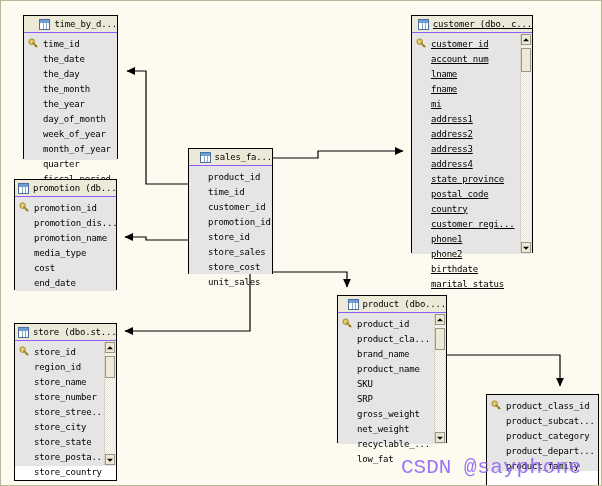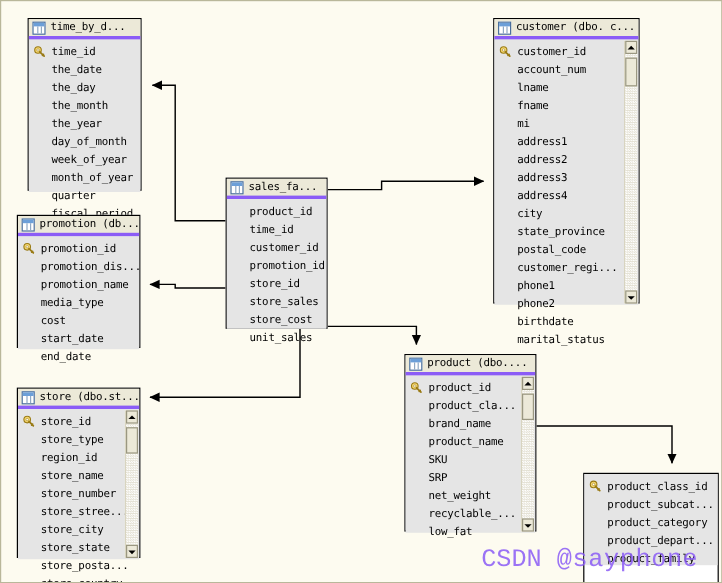--- a/index.html
+++ b/index.html
@@ -33,24 +33,25 @@
     background: #ffffff;
     border: 1px solid #000000;
     box-sizing: border-box;
     z-index: 5;
   }
   .tbl-title {
     display: flex;
     align-items: center;
     height: 17px;
     background: #ece9d8;
-    border-bottom: 3px solid #8b5cf6;
+    border-bottom: 1px solid #8b5cf6;
     padding-left: 3px;
     box-sizing: border-box;
     gap: 4px;
+    justify-content: flex-end;
   }
   .tbl-title .t-label {
     font-size: 9px;
     color: #000000;
     white-space: nowrap;
     overflow: hidden;
     letter-spacing: -0.2px;
   }
   .tbl-body {
     position: relative;
@@ -246,21 +247,21 @@
           <div class="fld">
             <span class="keyslot"></span>
             <span class="f-label">quarter</span>
           </div>
           <div class="fld">
             <span class="keyslot"></span>
             <span class="f-label">fiscal_period</span>
           </div>
         </div>
       </div>
-      <div class="tbl" style="left: 410px; top: 14px; width: 122px; height: 238px;">
+      <div class="tbl" style="left: 410px; top: 14px; width: 122px; height: 238px; text-decoration: underline;">
         <div class="tbl-title">
           <span class="ico-table"></span>
           <span class="t-label">customer  (dbo. c...</span>
         </div>
         <div class="tbl-body" style="height: 221px;">
           <div class="fld">
             <span class="keyslot">
               <svg class="ico-key" viewBox="0 0 12 12" xmlns="http://www.w3.org/2000/svg">
                 <circle cx="4" cy="4" r="3" fill="#f5d76e" stroke="#9a7b16" stroke-width="1"></circle>
                 <circle cx="4" cy="4" r="1.1" fill="#ffffff" stroke="#9a7b16" stroke-width=".5"></circle>
@@ -297,29 +298,29 @@
           <div class="fld">
             <span class="keyslot"></span>
             <span class="f-label">address3</span>
           </div>
           <div class="fld">
             <span class="keyslot"></span>
             <span class="f-label">address4</span>
           </div>
           <div class="fld">
             <span class="keyslot"></span>
-            <span class="f-label">city</span>
-          </div>
-          <div class="fld">
-            <span class="keyslot"></span>
             <span class="f-label">state_province</span>
           </div>
           <div class="fld">
             <span class="keyslot"></span>
             <span class="f-label">postal_code</span>
+          </div>
+          <div class="fld">
+            <span class="keyslot"></span>
+            <span class="f-label">country</span>
           </div>
           <div class="fld">
             <span class="keyslot"></span>
             <span class="f-label">customer_regi...</span>
           </div>
           <div class="fld">
             <span class="keyslot"></span>
             <span class="f-label">phone1</span>
           </div>
           <div class="fld">
@@ -414,51 +415,43 @@
           <div class="fld">
             <span class="keyslot"></span>
             <span class="f-label">media_type</span>
           </div>
           <div class="fld">
             <span class="keyslot"></span>
             <span class="f-label">cost</span>
           </div>
           <div class="fld">
             <span class="keyslot"></span>
-            <span class="f-label">start_date</span>
-          </div>
-          <div class="fld">
-            <span class="keyslot"></span>
             <span class="f-label">end_date</span>
           </div>
         </div>
       </div>
-      <div class="tbl" style="left: 13px; top: 322px; width: 103px; height: 142px;">
+      <div class="tbl" style="left: 13px; top: 322px; width: 103px; height: 158px;">
         <div class="tbl-title">
           <span class="ico-table"></span>
           <span class="t-label">store  (dbo.st...</span>
         </div>
         <div class="tbl-body" style="height: 125px;">
           <div class="fld">
             <span class="keyslot">
               <svg class="ico-key" viewBox="0 0 12 12" xmlns="http://www.w3.org/2000/svg">
                 <circle cx="4" cy="4" r="3" fill="#f5d76e" stroke="#9a7b16" stroke-width="1"></circle>
                 <circle cx="4" cy="4" r="1.1" fill="#ffffff" stroke="#9a7b16" stroke-width=".5"></circle>
                 <path d="M5.6,5.6 L9.6,9.6" stroke="#9a7b16" stroke-width="1.6" stroke-linecap="round"></path>
                 <path d="M8.0,9.0 L9.0,8.0" stroke="#9a7b16" stroke-width="1.4" stroke-linecap="round"></path>
               </svg>
             </span>
             <span class="f-label">store_id</span>
           </div>
           <div class="fld">
             <span class="keyslot"></span>
-            <span class="f-label">store_type</span>
-          </div>
-          <div class="fld">
-            <span class="keyslot"></span>
             <span class="f-label">region_id</span>
           </div>
           <div class="fld">
             <span class="keyslot"></span>
             <span class="f-label">store_name</span>
           </div>
           <div class="fld">
             <span class="keyslot"></span>
             <span class="f-label">store_number</span>
           </div>
@@ -526,20 +519,24 @@
           <div class="fld">
             <span class="keyslot"></span>
             <span class="f-label">SKU</span>
           </div>
           <div class="fld">
             <span class="keyslot"></span>
             <span class="f-label">SRP</span>
           </div>
           <div class="fld">
             <span class="keyslot"></span>
+            <span class="f-label">gross_weight</span>
+          </div>
+          <div class="fld">
+            <span class="keyslot"></span>
             <span class="f-label">net_weight</span>
           </div>
           <div class="fld">
             <span class="keyslot"></span>
             <span class="f-label">recyclable_...</span>
           </div>
           <div class="fld">
             <span class="keyslot"></span>
             <span class="f-label">low_fat</span>
           </div>

